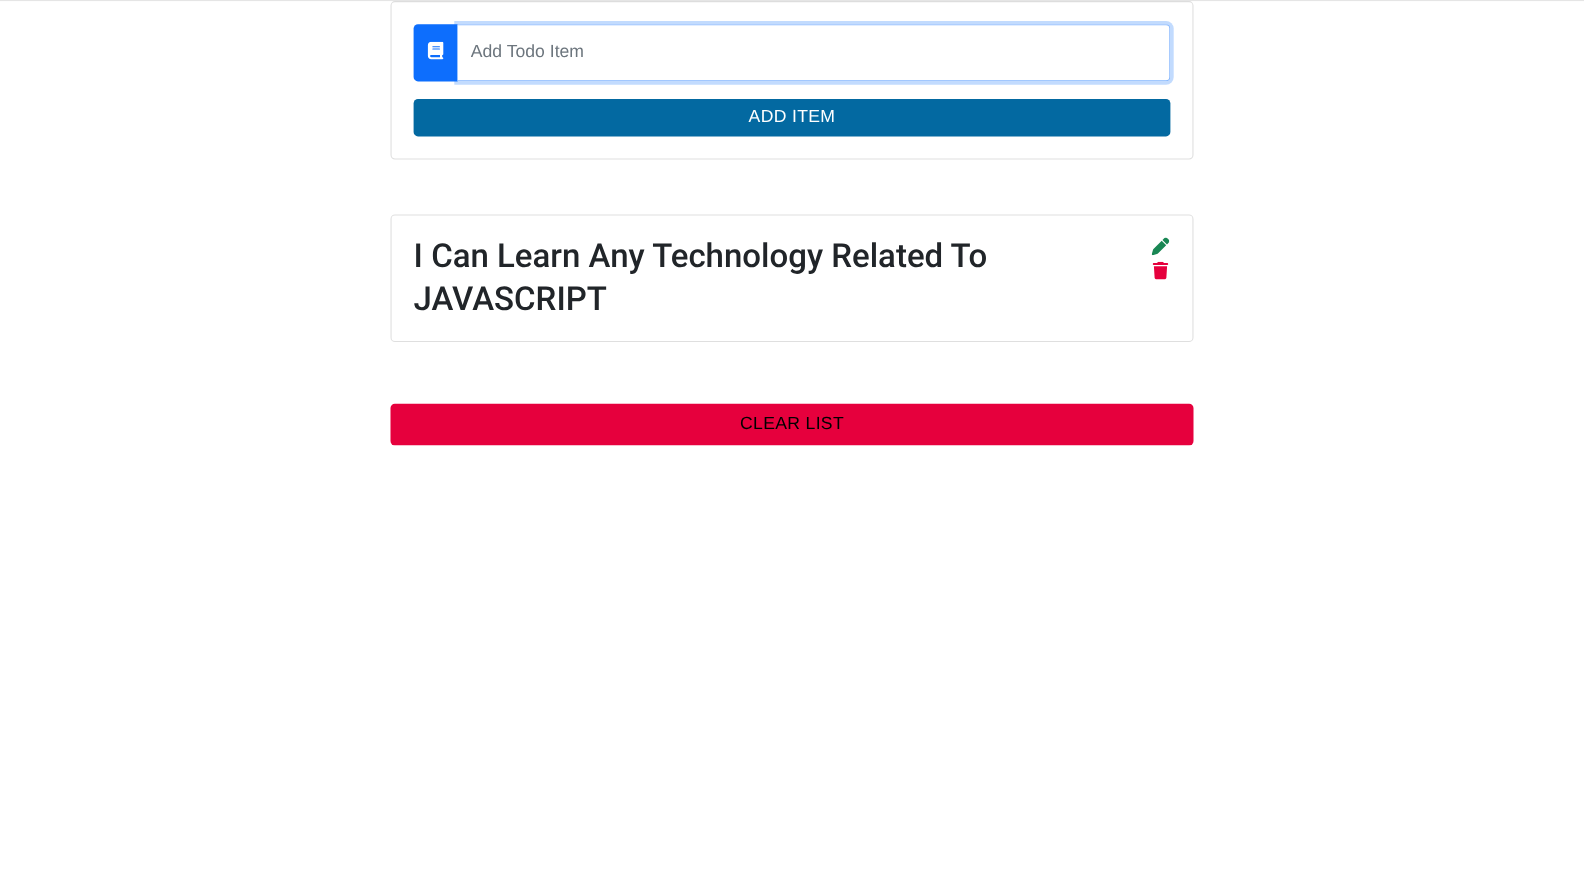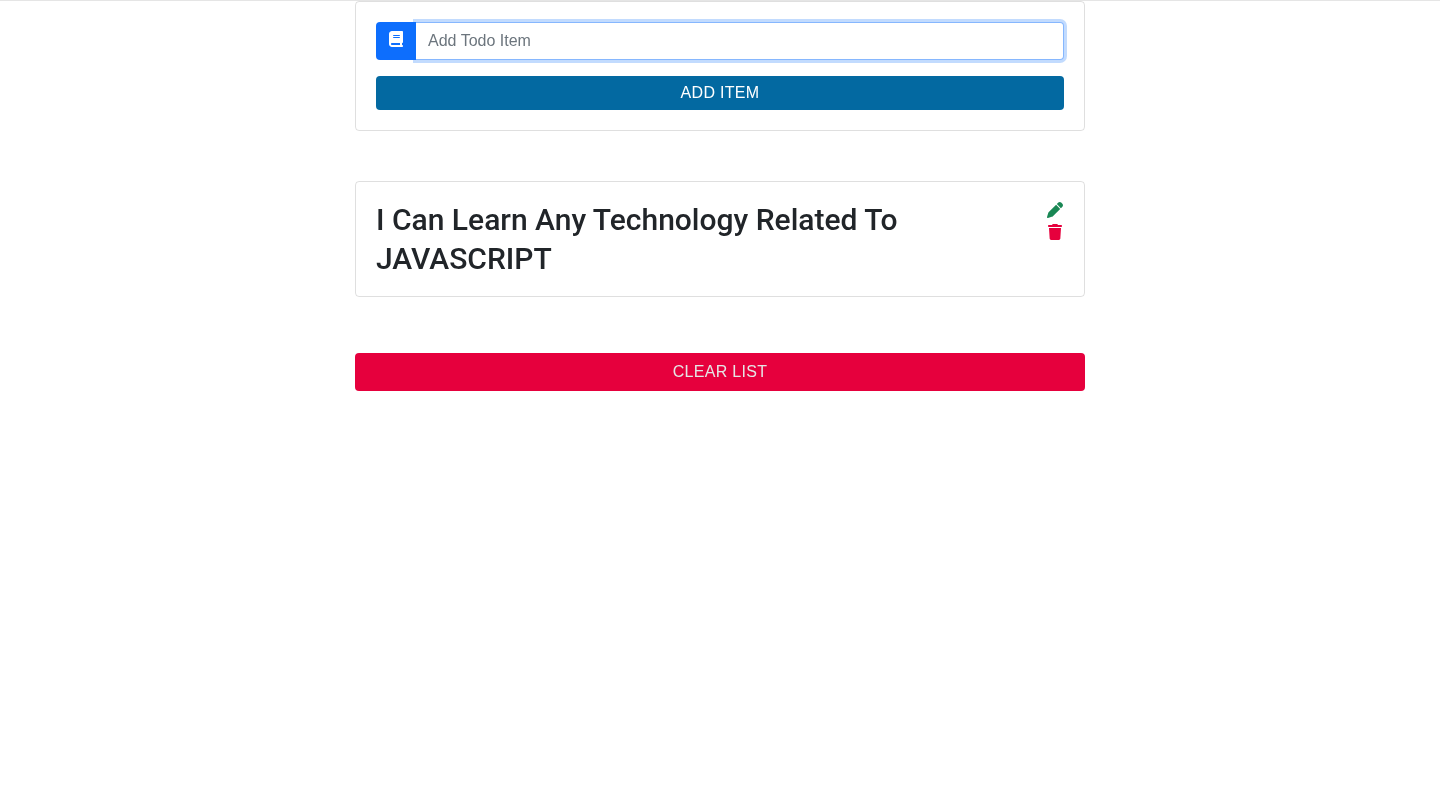--- a/index.html
+++ b/index.html
@@ -47,21 +47,21 @@
       border-bottom-left-radius: 4px;
       flex-shrink: 0;
     }
     .input-prepend svg {
       width: 16px;
       height: 16px;
       fill: #fff;
     }
     .todo-input {
       flex: 1;
-      height: 38px;
+      height: 52px;
       padding: 6px 12px;
       font-size: 16px;
       border: 1px solid #ced4da;
       border-left: none;
       border-top-right-radius: 4px;
       border-bottom-right-radius: 4px;
       outline: none;
       box-shadow: 0 0 0 3px rgba(13,110,253,0.25);
       border-color: #86b7fe;
     }
@@ -78,21 +78,21 @@
       cursor: pointer;
       text-align: center;
     }
     .btn-add {
       background: #0369a1;
       color: #fff;
       letter-spacing: 0.3px;
     }
     .btn-clear {
       background: #e6003d;
-      color: #e5e5e5;
+      color: #000000;
       padding: 10px 12px;
       letter-spacing: 0.3px;
     }
     .list-section {
       margin-top: 50px;
     }
     .list-card {
       border: 1px solid rgba(0,0,0,0.125);
       border-radius: 4px;
       padding: 18px 20px;

